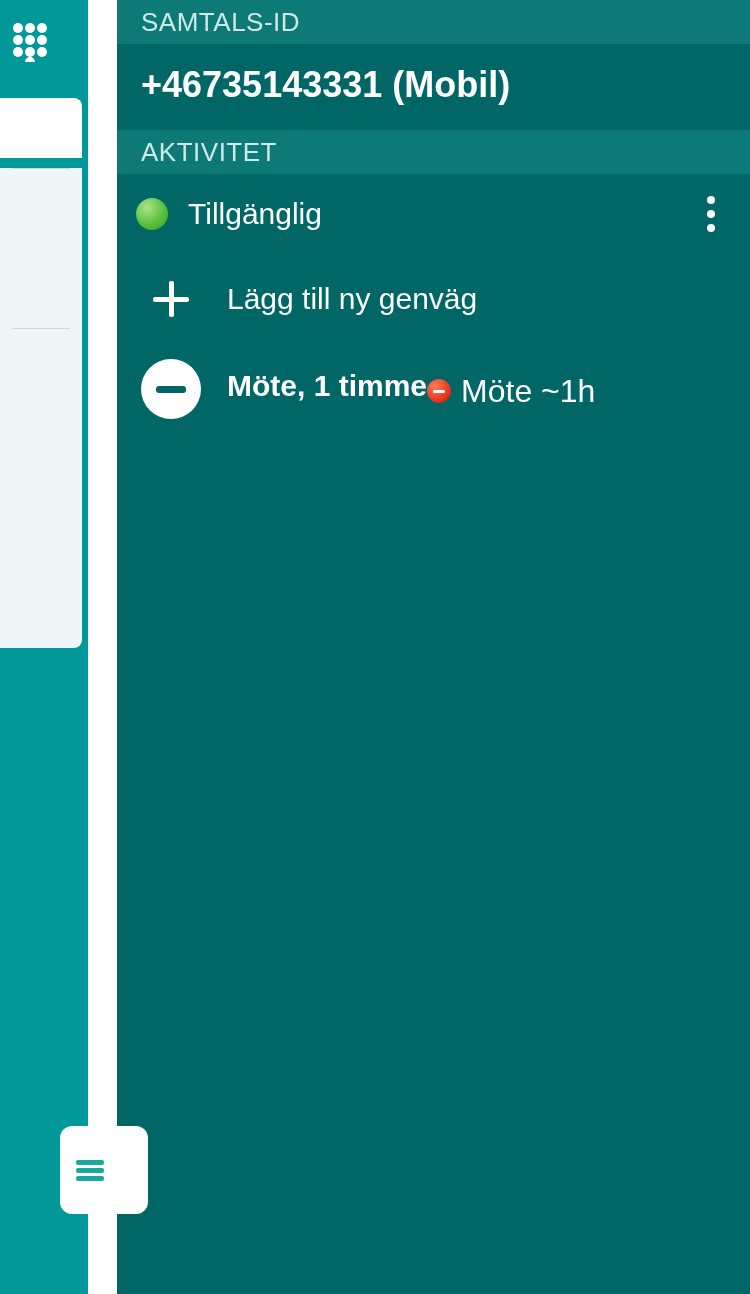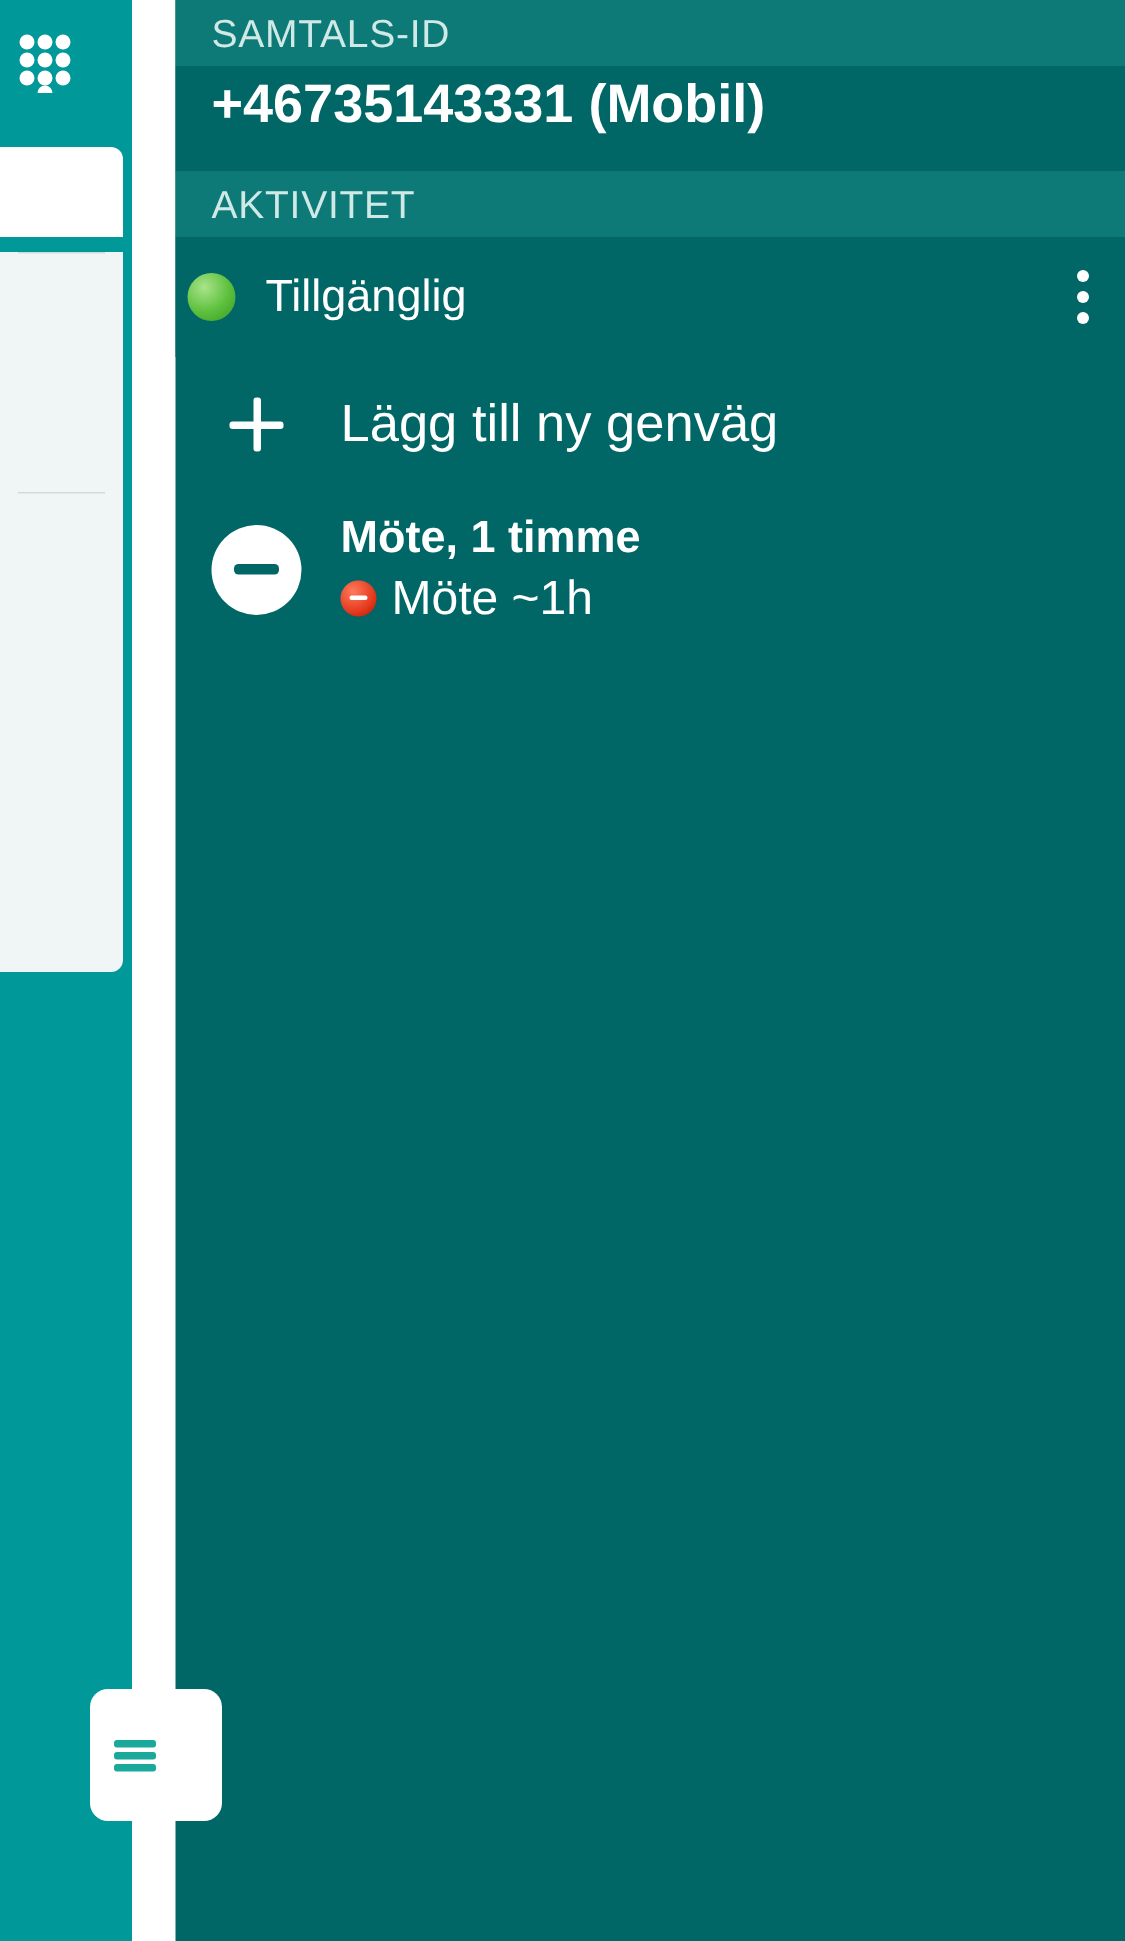--- a/index.html
+++ b/index.html
@@ -81,31 +81,31 @@
     display:flex;
     align-items:center;
     font-size: 26px;
     letter-spacing: 0.5px;
     color: #cfe9e7;
   }
   .section-header.first { height: 44px; }
 
   .caller-id-value {
     background: #006666;
-    padding: 4px 24px 24px 24px;
+    padding: 20px 24px 24px 24px;
     font-size: 36px;
     font-weight: 700;
     color: #ffffff;
   }
 
   .activity-row {
     background: #006666;
     display:flex;
     align-items:center;
-    padding: 0 8px;
+    padding: 0 19px;
     height: 80px;
     font-size: 30px;
   }
   .status-dot {
     width: 32px; height: 32px; border-radius: 50%;
     background: radial-gradient(circle at 35% 30%, #a8e48a, #5cbf3c 55%, #3a9a22);
     margin-right: 20px;
     flex-shrink:0;
   }
   .activity-label { flex:1; }
@@ -127,31 +127,31 @@
   }
   .plus-wrap { position:relative; width:36px; height:36px; }
   .plus-wrap::before { content:""; position:absolute; left:0; top:16px; width:36px; height:5px; background:#fff; border-radius:2px;}
   .plus-wrap::after  { content:""; position:absolute; left:16px; top:0; width:5px; height:36px; background:#fff; border-radius:2px;}
 
   .minus-circle {
     width:60px; height:60px; border-radius:50%; background:#ffffff; display:flex; align-items:center; justify-content:center;
   }
   .minus-circle .bar { width:30px; height:7px; background:#006666; border-radius:3px; }
 
-  .shortcut-text { display:flex; flex-direction:column; }
+  .shortcut-text { display:flex; flex-direction:row; }
   .shortcut-title { font-size:30px; font-weight:600; }
   .shortcut-sub { font-size:32px; color:#ffffff; display:flex; align-items:center; gap:10px; margin-top:4px; }
   .sub-badge {
     width:24px; height:24px; border-radius:50%;
     background: radial-gradient(circle at 35% 30%, #ff7a5a, #e53a1e 60%, #b51200);
     display:flex; align-items:center; justify-content:center;
   }
   .sub-badge::after { content:""; width:12px; height:3px; background:#fff; border-radius:2px; }
 
-  .add-shortcut-text { font-size:35px; }
+  .add-shortcut-text { font-size:30px; }
 
 </style>
 </head>
 <body>
 
 <div class="sidebar">
   <div class="dialpad-icon">
     <svg viewBox="0 0 36 40">
       <circle cx="6" cy="6" r="5" fill="#fff"></circle>
       <circle cx="18" cy="6" r="5" fill="#fff"></circle>

